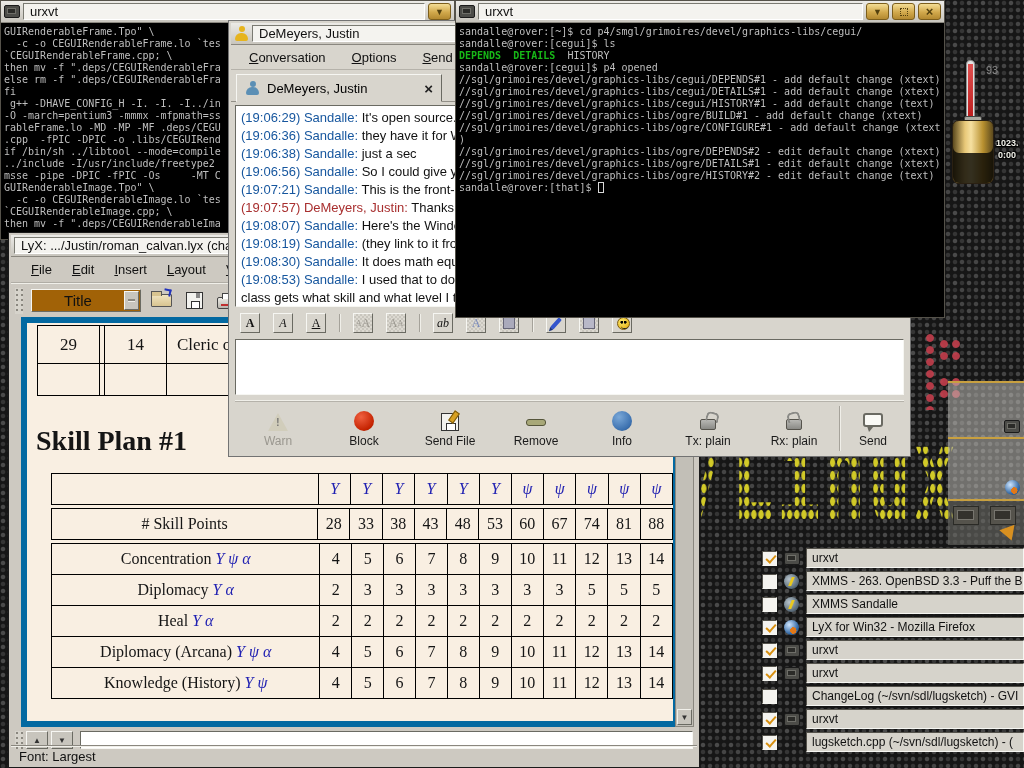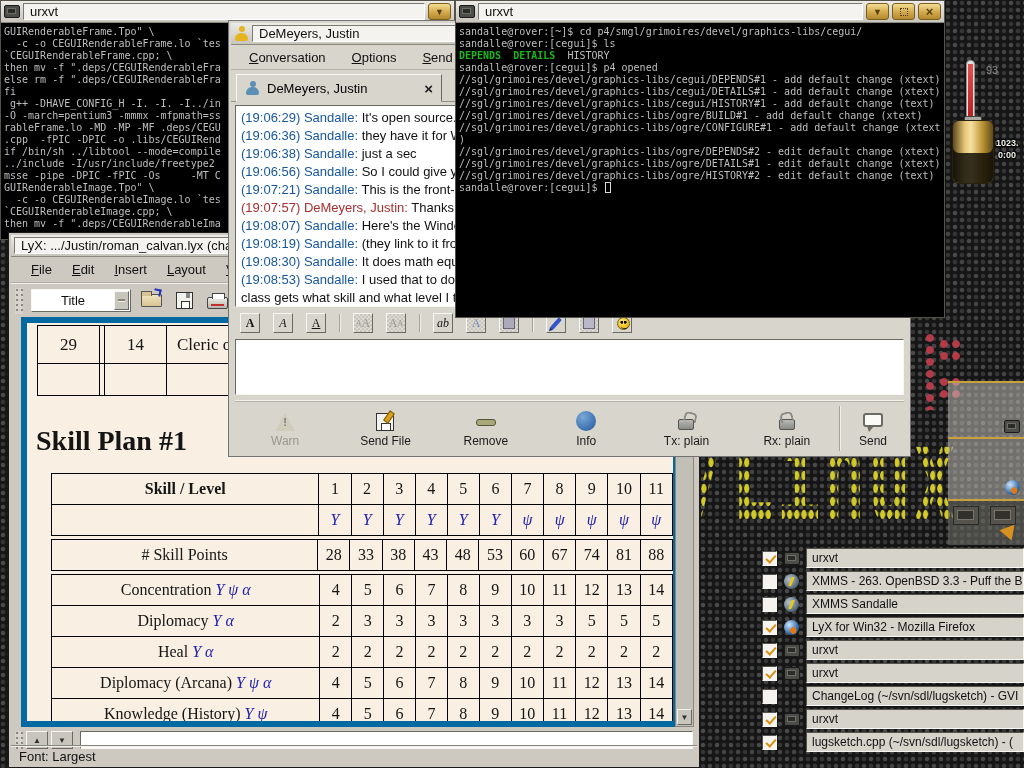--- a/index.html
+++ b/index.html
@@ -148,23 +148,23 @@
 
 #lyx { position:absolute; left:8px; top:232px; width:692px; height:536px;
   background:#cdc9c1; border:1px solid #1a1a1a; }
 #lyx-menubar { position:absolute; left:2px; right:2px; top:24px; height:26px;
   display:flex; align-items:center; padding-left:10px;
   border-bottom:1px solid #b0ada5; box-shadow:0 1px #f0efe9; }
 #lyx-toolbar { position:absolute; left:2px; right:2px; top:52px; height:31px;
   display:flex; align-items:center; gap:8px; padding-left:4px; }
 .grip { width:8px; height:26px;
   background:radial-gradient(circle at 2px 2px, #8a877f 1px, transparent 1.5px) 0 0/5px 5px, #d6d3cb; }
-#lyx-combo { width:100px; height:23px; background:#ffffff; border:1px solid;
+#lyx-combo { width:110px; height:23px; background:#a16207; border:1px solid;
   border-color:#f6f6f2 #6a6a62 #6a6a62 #f6f6f2; display:flex; align-items:center;
-  font-size:13px; color:#111; }
+  font-size:15px; color:#111; }
 #lyx-combo .cval { flex:1; text-align:center; }
 #lyx-combo .cbtn { width:15px; height:19px; margin-right:1px; background:#c8c5bd;
   border:1px solid; border-color:#f6f6f2 #6a6a62 #6a6a62 #f6f6f2;
   display:flex; align-items:center; justify-content:center; }
 #lyx-combo .cbtn i { display:block; width:7px; height:3px; background:#8a877f;
   border-bottom:1px solid #f0efe9; }
 .lyxtool { width:25px; height:24px; display:flex; align-items:center; justify-content:center; }
 .folder-ico { width:21px; height:13px; background:linear-gradient(180deg,#f0e4c0,#d8c490);
   border:1px solid #555; border-radius:1px; position:relative; }
 .folder-ico::before { content:""; position:absolute; left:-1px; top:-4px; width:9px; height:4px;
@@ -384,34 +384,20 @@
           <td></td>
           <td></td>
         </tr>
       </tbody>
         </table>
     </div>
     <div id="doc-heading">Skill Plan #1</div>
     <div id="doc-skilltable">
       <table id="st-header">
           <tbody>
-            <tr class="hdr">
-              <td class="namecol">Skill / Level</td>
-              <td class="lvlcol">1</td>
-              <td class="lvlcol">2</td>
-              <td class="lvlcol">3</td>
-              <td class="lvlcol">4</td>
-              <td class="lvlcol">5</td>
-              <td class="lvlcol">6</td>
-              <td class="lvlcol">7</td>
-              <td class="lvlcol">8</td>
-              <td class="lvlcol">9</td>
-              <td class="lvlcol">10</td>
-              <td class="lvlcol">11</td>
-            </tr>
             <tr>
               <td class="namecol"></td>
               <td class="lvlcol"><span class="bluesym">Υ</span></td>
               <td class="lvlcol"><span class="bluesym">Υ</span></td>
               <td class="lvlcol"><span class="bluesym">Υ</span></td>
               <td class="lvlcol"><span class="bluesym">Υ</span></td>
               <td class="lvlcol"><span class="bluesym">Υ</span></td>
               <td class="lvlcol"><span class="bluesym">Υ</span></td>
               <td class="lvlcol"><span class="bluesym">ψ</span></td>
               <td class="lvlcol"><span class="bluesym">ψ</span></td>
@@ -603,20 +589,26 @@
   <div id="chat-input"></div>
   <div id="chat-actions">
       <div class="abtn off">
         <div class="aicn">
           <div class="warn-ico"></div>
         </div>
         <div class="albl">Warn</div>
       </div>
       <div class="abtn">
         <div class="aicn">
+          <div class="block-ico"></div>
+        </div>
+        <div class="albl">Block</div>
+      </div>
+      <div class="abtn">
+        <div class="aicn">
           <div class="floppy-ico"></div>
         </div>
         <div class="albl">Send File</div>
       </div>
       <div class="abtn">
         <div class="aicn">
           <div class="remove-ico"></div>
         </div>
         <div class="albl">Remove</div>
       </div>
@@ -667,21 +659,21 @@
       <div class="tline"><span>sandalle@rover:[cegui]$ p4 opened</span></div>
       <div class="tline"><span>//sgl/grimoires/devel/graphics-libs/cegui/DEPENDS#1 - add default change (xtext)</span></div>
       <div class="tline"><span>//sgl/grimoires/devel/graphics-libs/cegui/DETAILS#1 - add default change (xtext)</span></div>
       <div class="tline"><span>//sgl/grimoires/devel/graphics-libs/cegui/HISTORY#1 - add default change (text)</span></div>
       <div class="tline"><span>//sgl/grimoires/devel/graphics-libs/ogre/BUILD#1 - add default change (xtext)</span></div>
       <div class="tline"><span>//sgl/grimoires/devel/graphics-libs/ogre/CONFIGURE#1 - add default change (xtext</span></div>
       <div class="tline"><span>)</span></div>
       <div class="tline"><span>//sgl/grimoires/devel/graphics-libs/ogre/DEPENDS#2 - edit default change (xtext)</span></div>
       <div class="tline"><span>//sgl/grimoires/devel/graphics-libs/ogre/DETAILS#1 - edit default change (xtext)</span></div>
       <div class="tline"><span>//sgl/grimoires/devel/graphics-libs/ogre/HISTORY#2 - edit default change (text)</span></div>
-      <div class="tline"><span>sandalle@rover:[cegui]$ </span><span class="cursor"></span></div>
+      <div class="tline"><span>sandalle@rover:[that]$ </span><span class="cursor"></span></div>
     </div>
 </div>
 
 <div id="winlist">
     <div class="wlrow">
       <div class="wlcheck checked"></div>
       <div class="wlicon">
         <div class="ico-terminal"></div>
       </div>
       <div class="wlfield">urxvt</div>

